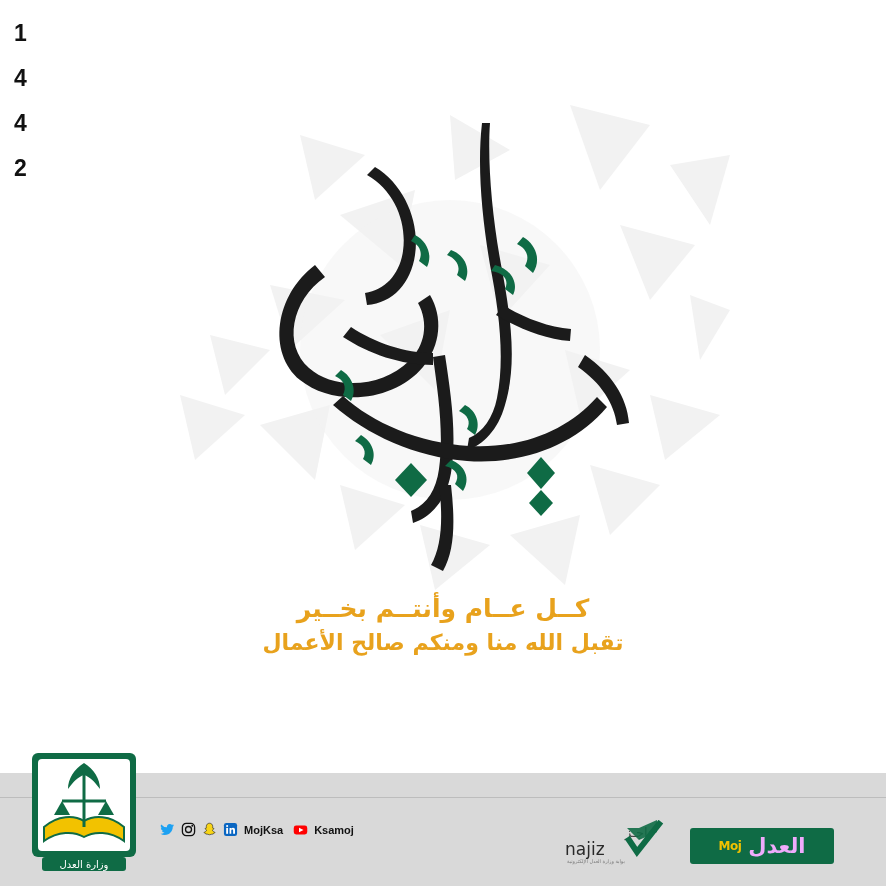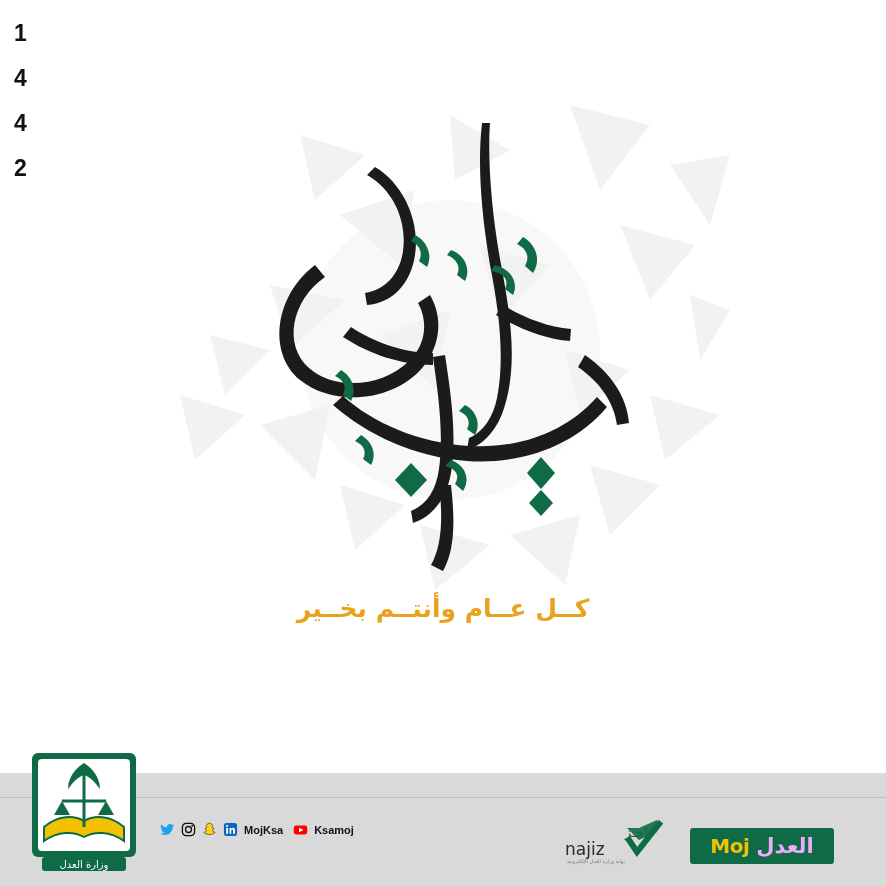--- a/index.html
+++ b/index.html
@@ -167,21 +167,21 @@
   }
   .aladl .ar {
     color: #f0abfc;
     font-size: 21px;
     font-weight: bold;
     font-family: "DejaVu Sans", sans-serif;
     line-height: 1;
   }
   .aladl .en {
     color: #f2c200;
-    font-size: 20px;
+    font-size: 12px;
     font-weight: bold;
     font-family: "DejaVu Sans", sans-serif;
     line-height: 1;
     letter-spacing: -0.5px;
   }
 </style>
 </head>
 <body>
 
 <div id="canvas">
@@ -252,20 +252,21 @@
 
         <polygon points="156,358 172,375 156,392 140,375"></polygon>
         <polygon points="286,352 300,368 286,384 272,368"></polygon>
         <polygon points="286,385 298,398 286,411 274,398"></polygon>
       </g>
     </svg>
   </div>
 
   <div class="greeting">
     <div class="line1">كــل عــام وأنتــم بخــير</div>
+    <div class="line2">تقبل الله منا ومنكم صالح الأعمال</div>
   </div>
 
   <div class="footer-bar">
     <div class="divider"></div>
   </div>
 
   <svg class="emblem" viewBox="0 0 108 140">
     <rect x="2" y="18" width="104" height="104" rx="6" fill="#0f6b45"></rect>
     <rect x="8" y="24" width="92" height="92" rx="4" fill="#ffffff"></rect>
 

